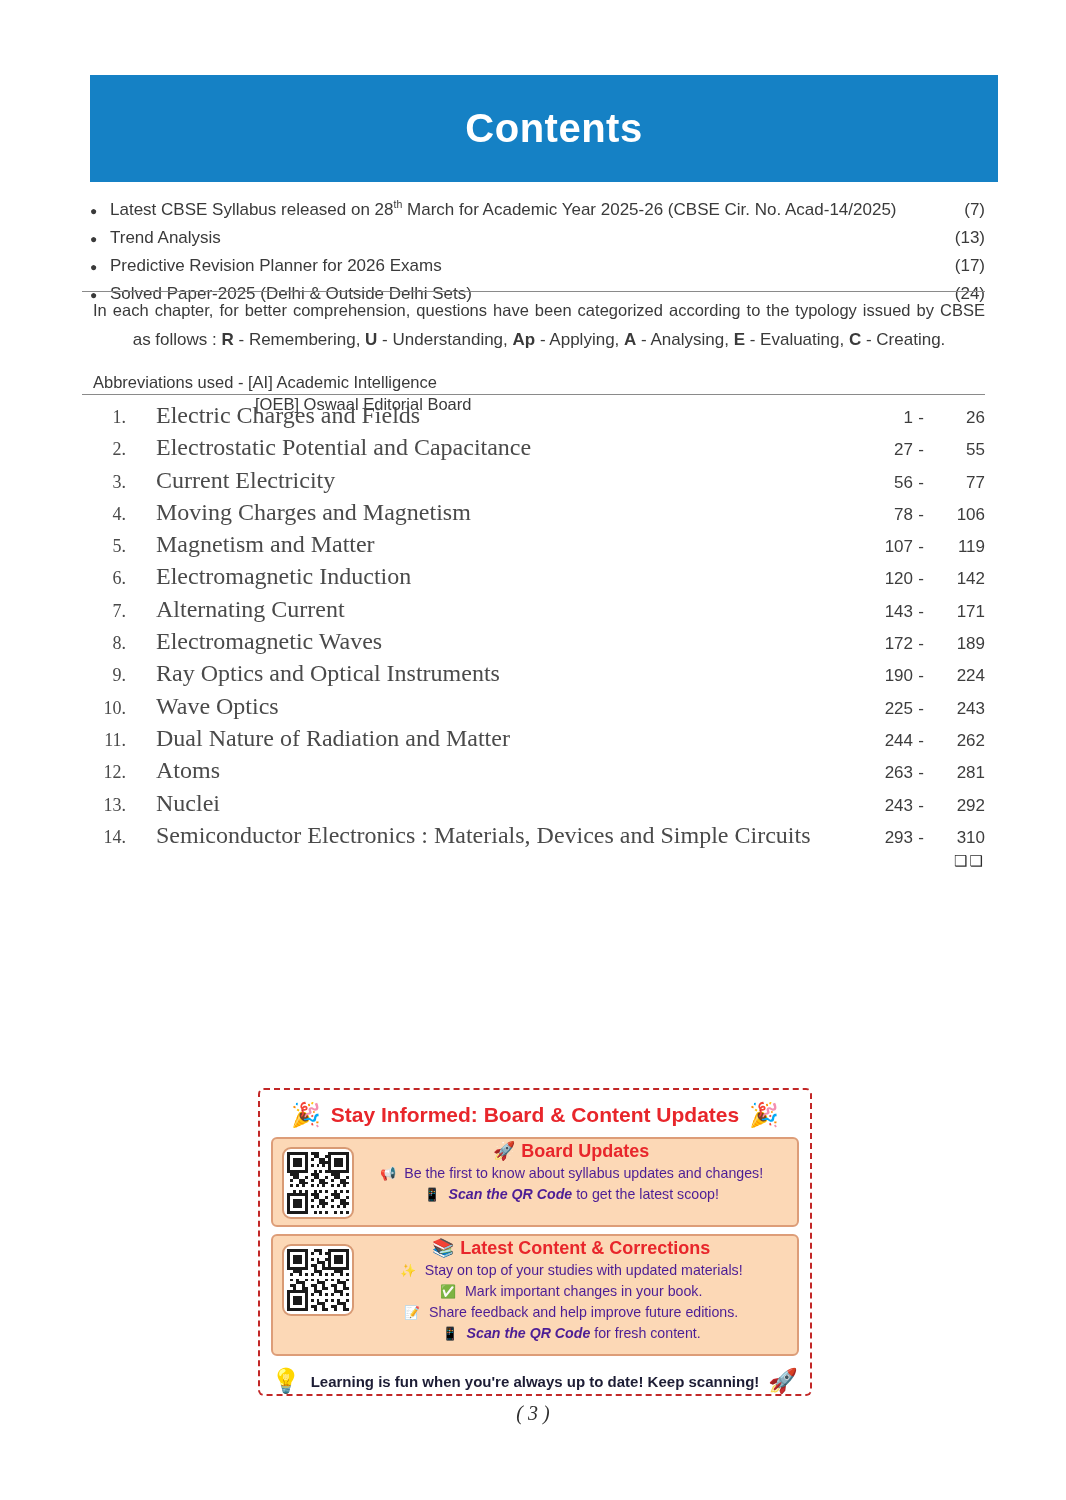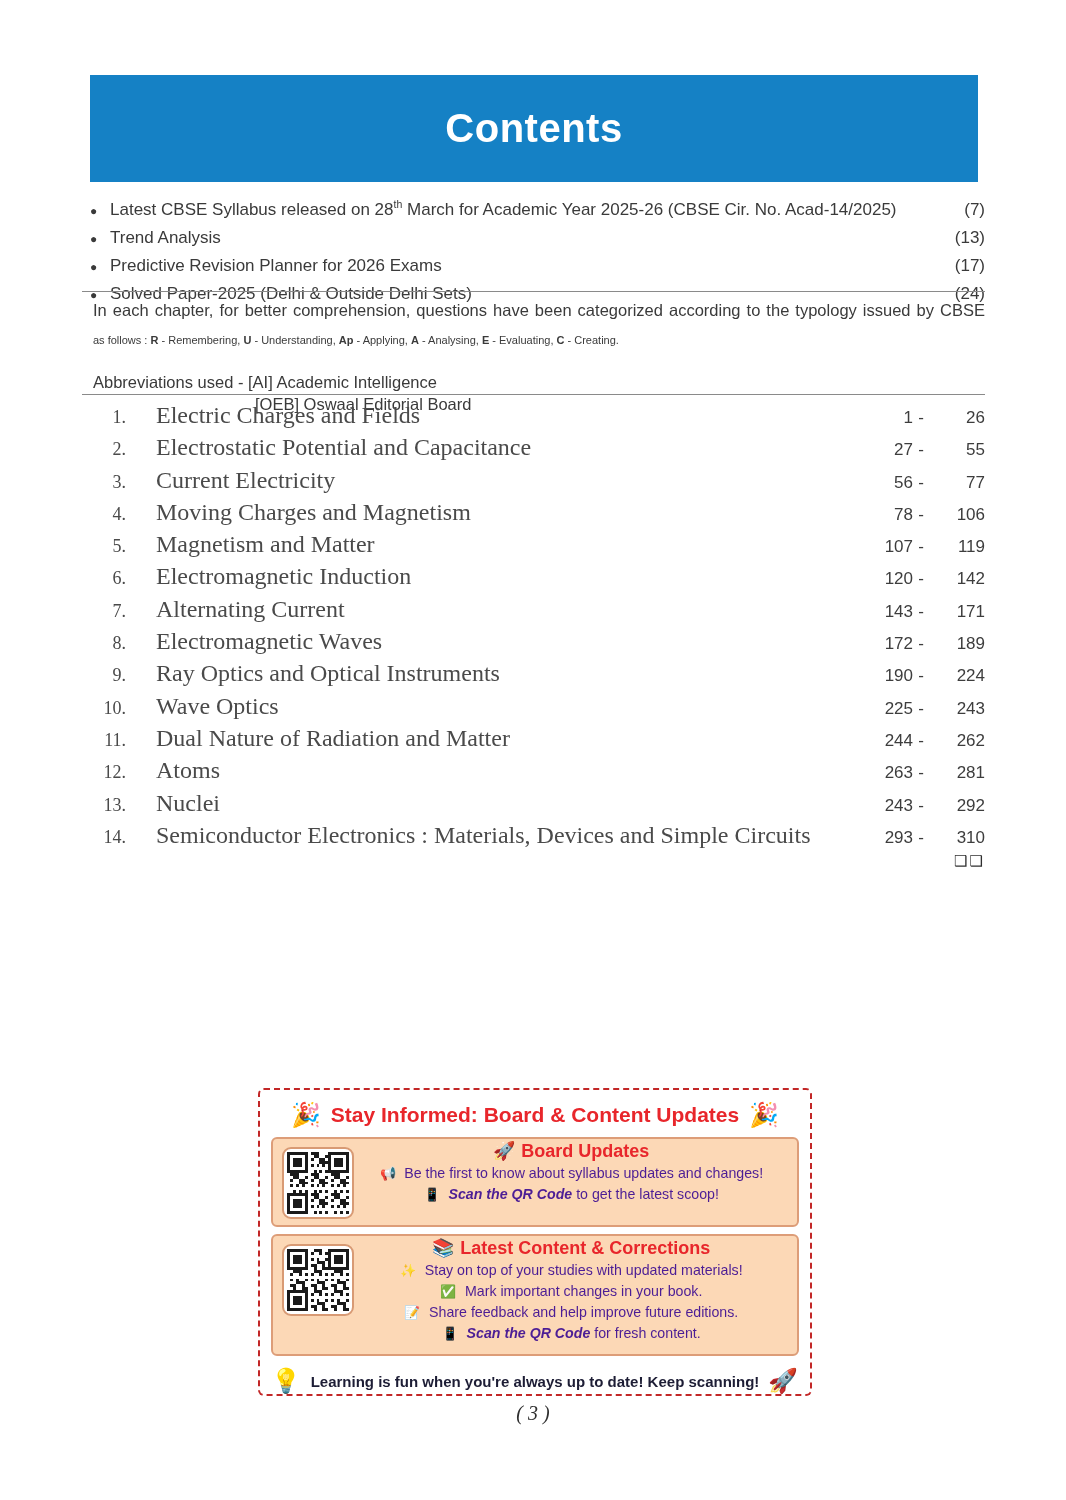--- a/index.html
+++ b/index.html
@@ -1,41 +1,41 @@
 <!DOCTYPE html>
 <html><head>
 <meta charset="utf-8">
 <style>
   html,body{margin:0;padding:0;background:#ffffff;}
   .page{position:relative;width:1066px;height:1500px;background:#ffffff;overflow:hidden;
         font-family:"Liberation Sans",sans-serif;color:#3a3a3a;}
 
   
   .banner{position:absolute;left:90px;top:75px;width:888px;height:107px;background:#1581c5;
-          display:flex;align-items:center;justify-content:center;}
+          display:flex;align-items:center;justify-content:center;padding-left:20px;}
   .banner h1{margin:0;color:#ffffff;font-size:40px;font-weight:bold;letter-spacing:.5px;
              font-family:"Liberation Sans",sans-serif;}
 
   
   .front-matter{position:absolute;left:90px;top:194px;width:895px;}
   .fm-row{display:flex;align-items:baseline;font-size:17px;line-height:21.5px;color:#3a3a3a;}
   .fm-bullet{width:20px;font-size:12px;flex:0 0 20px;}
   .fm-text{flex:1;}
   .fm-sup{vertical-align:super;font-size:0.62em;}
   .fm-page{flex:0 0 auto;padding-left:12px;text-align:right;}
 
   
   .rule{position:absolute;left:82px;width:903px;height:0;border-top:1.6px solid #8a8a8a;}
   .rule1{top:291px;}
   .rule2{top:394px;}
 
   
   .note{position:absolute;left:93px;top:299px;width:892px;font-size:16.5px;color:#3a3a3a;}
   .note-line1{text-align:justify;text-align-last:justify;line-height:22px;}
-  .note-line2{margin-top:8px;line-height:22px;font-size:11px;}
+  .note-line2{margin-top:8px;line-height:22px;font-size:17px;text-align:center;}
   .note-line3{margin-top:20px;line-height:22px;}
   .note-line4{margin-left:162px;line-height:22px;}
 
   
   .chapters{position:absolute;left:82px;top:402px;width:903px;}
   .ch-row{display:grid;grid-template-columns:44px 30px 1fr 56px 16px 56px;align-items:baseline;
           height:32.3px;}
   .ch-num{text-align:right;font-family:"Liberation Serif",serif;font-size:18px;color:#4a4a4a;}
   .ch-title{font-family:Liberation Serif, serif;font-size:24px;color:#4a4a4a;}
   .ch-start,.ch-end{text-align:right;font-size:17px;color:#3d3d3d;}

